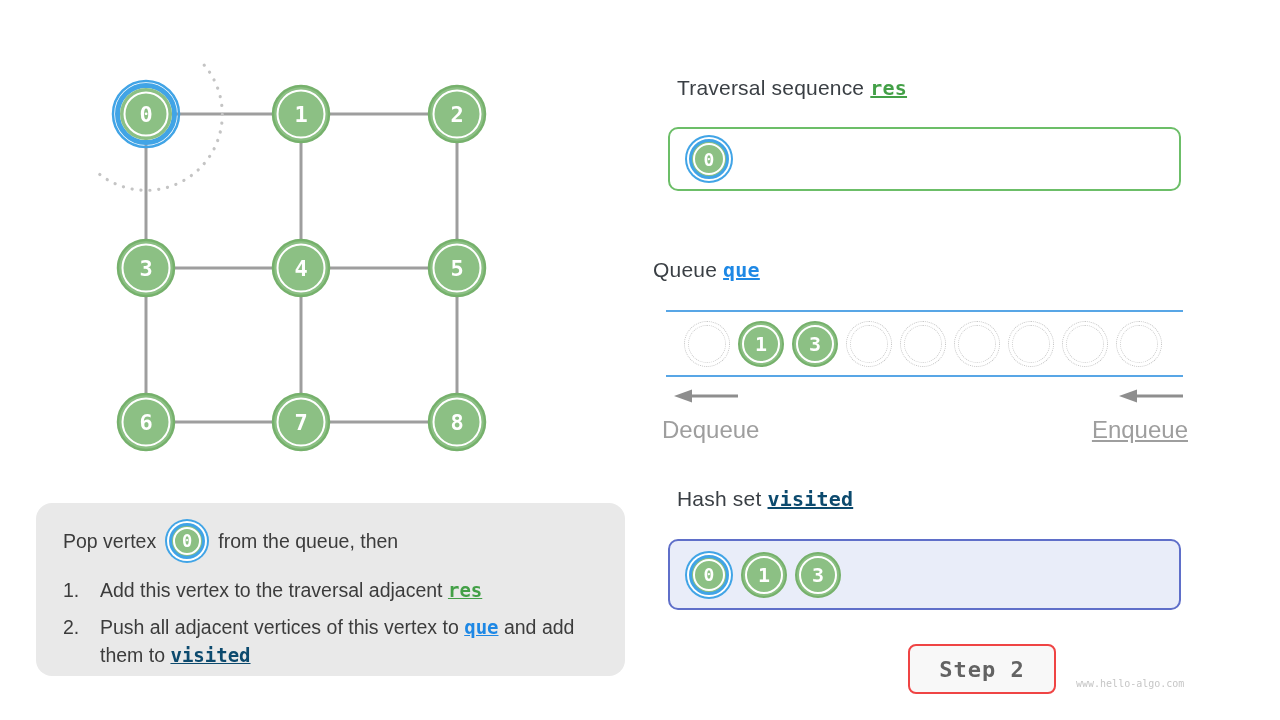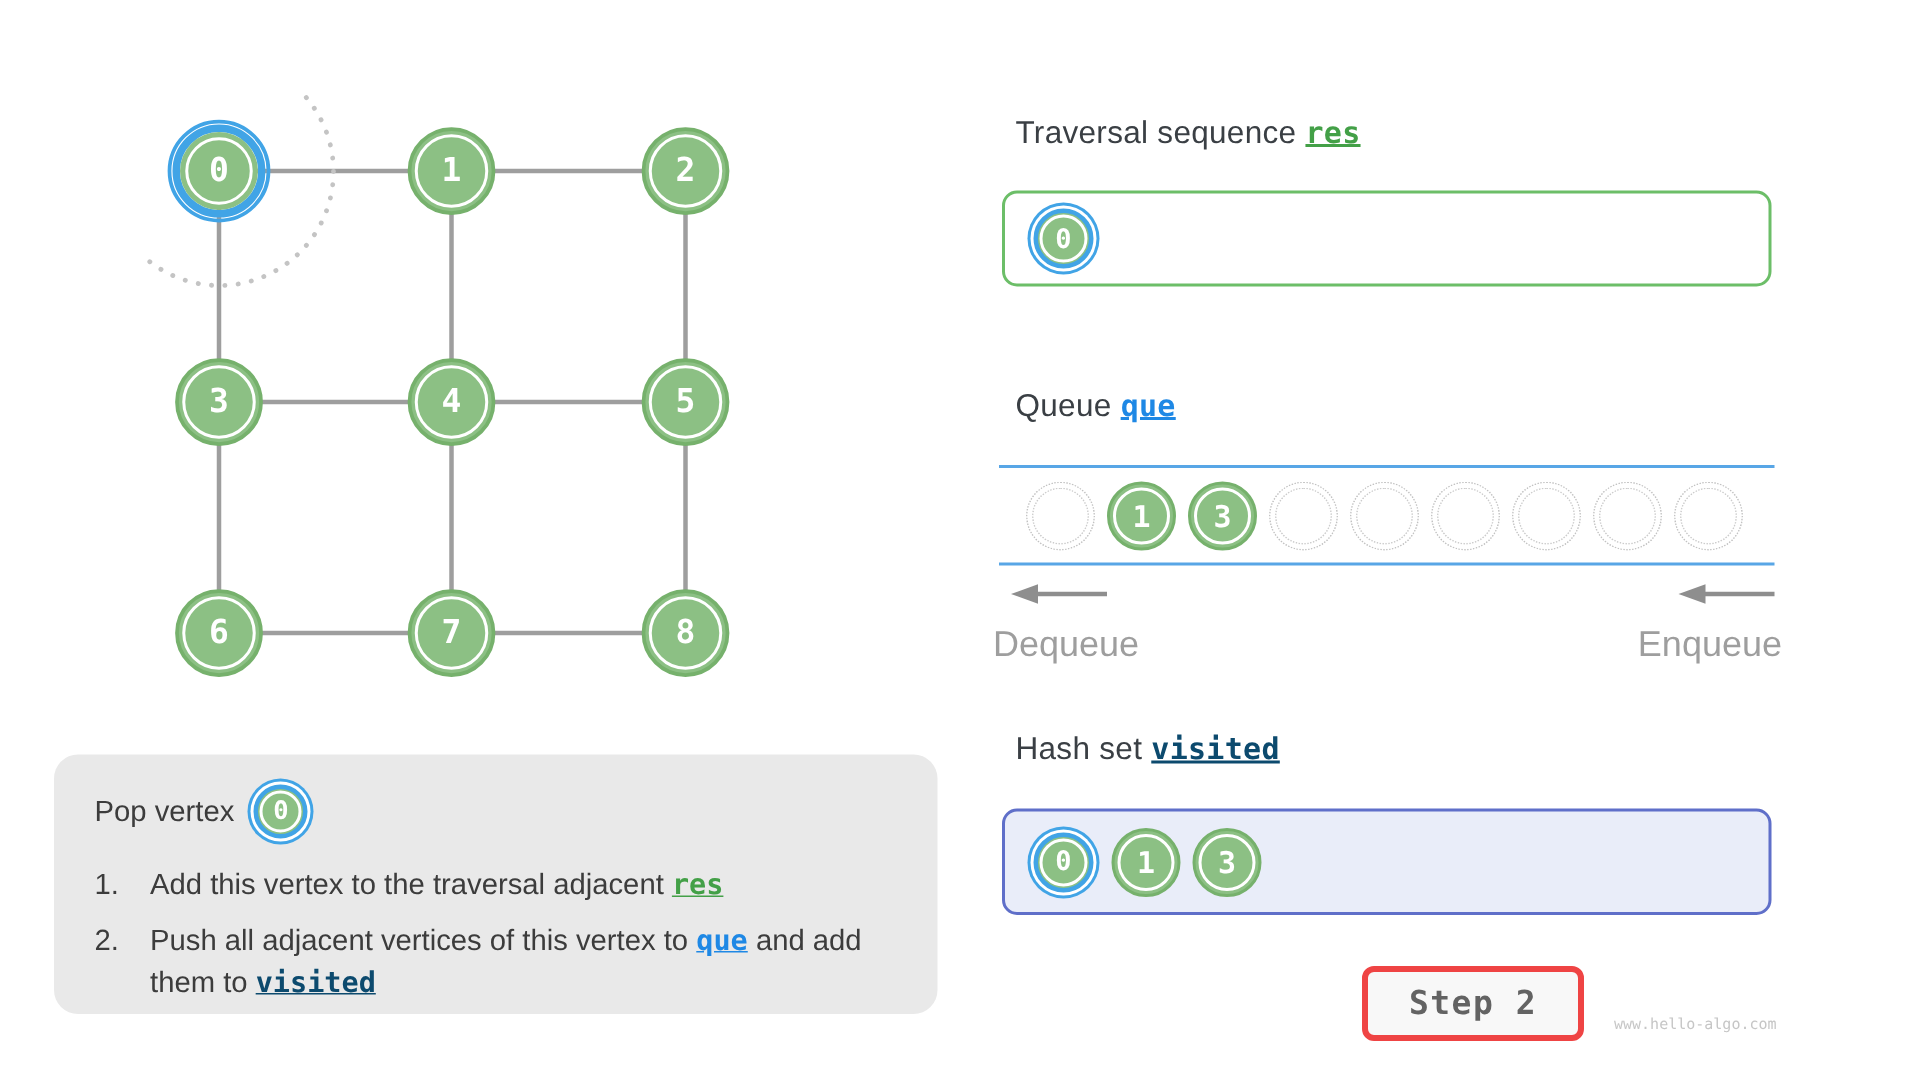--- a/index.html
+++ b/index.html
@@ -54,21 +54,21 @@
   .note { background: #E9E9E9; border-radius: 16px; padding: 13px 20px 0 27px;
     color: #3C3C3C; font-size: 19.5px; }
   .note-intro { display: flex; align-items: center; gap: 9px; margin-top: 2px; height: 46px; }
   .note-list { margin-top: 12px; }
   .note-li { display: flex; margin-bottom: 9px; line-height: 28px; }
   .note-li .marker { width: 37px; flex: 0 0 auto; }
   .note-li .li-text { width: 492px; }
   .note .code { font-size: 19px; }
 
   
-  .step-btn { background: #F8F8F8; border: 4px solid #ef4444; border-radius: 8px;
+  .step-btn { background: #F8F8F8; border: 2px solid #ef4444; border-radius: 8px;
     display: flex; align-items: center; justify-content: center;
     font-family: "DejaVu Sans Mono", monospace; font-weight: bold;
     font-size: 22px; color: #636363; letter-spacing: 1px; cursor: pointer; }
   .watermark { font-family: "DejaVu Sans Mono", monospace; font-size: 10px;
     color: #C6C6C6; }
 </style>
 </head>
 <body>
 
 <svg class="abs" style="left:0; top:0;" width="640" height="490" viewBox="0 0 640 490">
@@ -135,41 +135,42 @@
         <circle cx="457" cy="422" r="23.5" fill="none" stroke="#ffffff" stroke-width="2"></circle>
         <text x="457" y="422" text-anchor="middle" dominant-baseline="central" fill="#ffffff" style="font:bold 22px &quot;DejaVu Sans Mono&quot;, monospace;">8</text>
       </g>
     </g>
 </svg>
 
 <div class="abs note" style="left:36px; top:503px; width:589px; height:173px;">
   <div class="note-intro" id="note-intro">
       <span>Pop vertex</span>
       <span class="badge hl note-size">0</span>
+      <span>from the queue, then</span>
     </div>
   <div class="note-list" id="note-list">
       <div class="note-li">
         <span class="marker">1.</span>
         <span class="li-text"><span>Add this vertex to the traversal adjacent </span><span class="code green">res</span></span>
       </div>
       <div class="note-li">
         <span class="marker">2.</span>
         <span class="li-text"><span>Push all adjacent vertices of this vertex to </span><span class="code blue">que</span><span> and add them to </span><span class="code indigo">visited</span></span>
       </div>
     </div>
 </div>
 
 <div class="abs heading" style="left:677px; top:76px;">
   <span>Traversal sequence </span><span class="code green">res</span>
 </div>
 <div class="abs tbox" style="left:668px; top:127px; width:513px; height:64px;">
     <span class="badge hl">0</span>
   </div>
 
-<div class="abs heading" style="left:677px; top:258px;">
+<div class="abs heading" style="left:653px; top:258px;">
   <span>Queue </span><span class="code blue">que</span>
 </div>
 <div class="abs queue-band" style="left:666px; top:310px; width:517px; height:67px;">
     <div class="slot"></div>
     <span class="badge">1</span>
     <span class="badge">3</span>
     <div class="slot"></div>
     <div class="slot"></div>
     <div class="slot"></div>
     <div class="slot"></div>
@@ -179,21 +180,21 @@
 
 <svg class="abs" style="left:672px; top:388px;" width="70" height="16">
   <line x1="14" y1="8" x2="66" y2="8" stroke="#8E8E8E" stroke-width="3"></line>
   <path d="M2 8 L20 1.5 L20 14.5 Z" fill="#8E8E8E"></path>
 </svg>
 <svg class="abs" style="left:1117px; top:388px;" width="70" height="16">
   <line x1="14" y1="8" x2="66" y2="8" stroke="#8E8E8E" stroke-width="3"></line>
   <path d="M2 8 L20 1.5 L20 14.5 Z" fill="#8E8E8E"></path>
 </svg>
 <div class="abs qlabel" style="left:662px; top:416px;">Dequeue</div>
-<div class="abs qlabel" style="right:92px; top:416px;">Enqueue</div>
+<div class="abs qlabel" style="right:92px; top:416px;text-decoration:underline;">Enqueue</div>
 
 <div class="abs heading" style="left:677px; top:487px;">
   <span>Hash set </span><span class="code indigo">visited</span>
 </div>
 <div class="abs hbox" style="left:668px; top:539px; width:513px; height:71px;">
     <span class="badge hl">0</span>
     <span class="badge">1</span>
     <span class="badge">3</span>
   </div>
 

